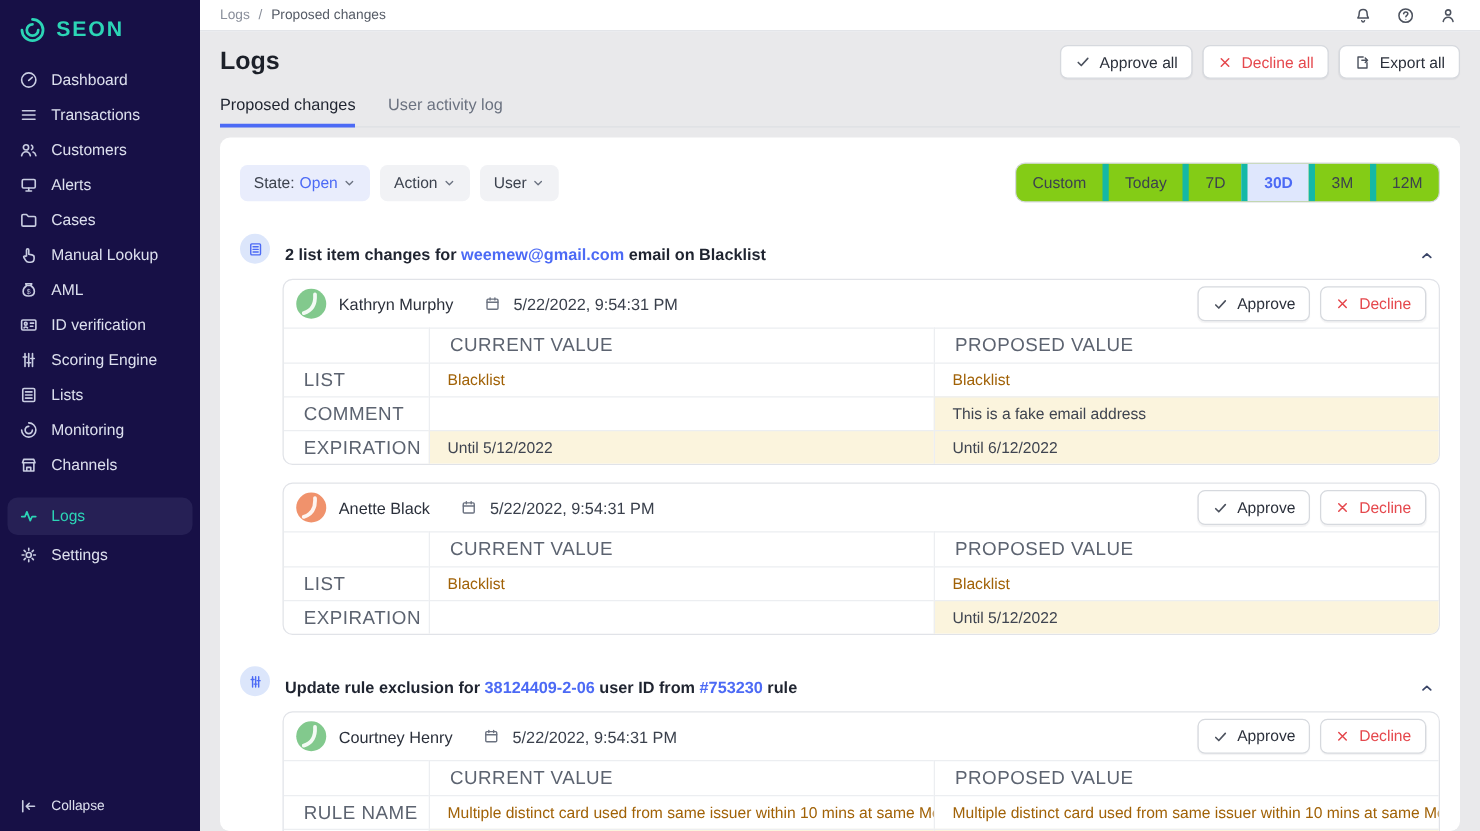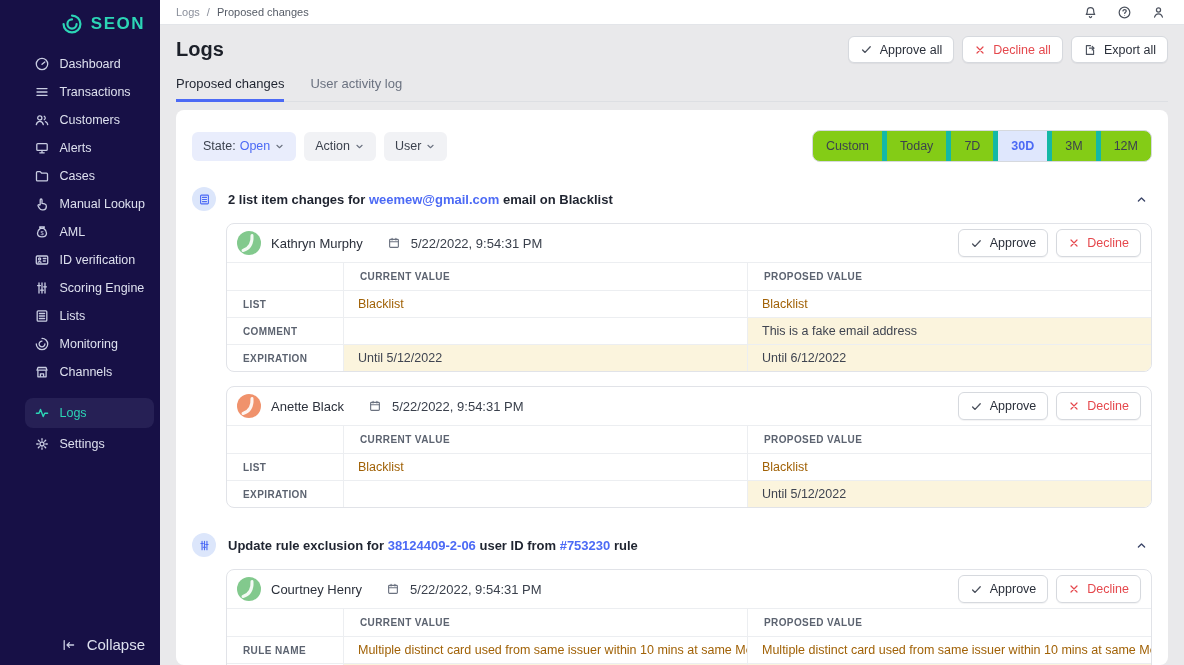--- a/index.html
+++ b/index.html
@@ -2,29 +2,29 @@
 <html><head>
 <meta charset="utf-8">
 <style>
   * { margin:0; padding:0; box-sizing:border-box; }
   html,body { width:1184px; height:665px; overflow:hidden; }
   body { display:flex; font-family:"Liberation Sans", sans-serif; background:#e9e9eb; color:#1f2430; }
   svg { display:block; }
   .icn { display:inline-flex; flex:none; }
 
   
-  .sidebar { width:160px; flex:none; background:#171046; color:#dde0ee; display:flex; flex-direction:column;align-items:flex-end; }
+  .sidebar { width:160px; flex:none; background:#171046; color:#dde0ee; display:flex; flex-direction:column; }
   .logo-row { display:flex; align-items:center; gap:8px; padding:13px 15px 15px; }
   .logo-text { color:#2cd5b6; font-weight:bold; font-size:17px; letter-spacing:1.5px; }
   .nav { flex:1 1 auto; }
   .nav-item { display:flex; align-items:center; gap:10px; height:28px; margin:0 6px; padding:0 9px; border-radius:8px; font-size:12.5px; cursor:pointer; white-space:nowrap; }
   .nav-item .icn { color:#c9cde2; }
   .nav-item.active { background:#262055; color:#2cd5b6; margin-top:12px; margin-bottom:2px; height:30px; }
   .nav-item.active .icn { color:#2cd5b6; }
-  .collapse-row { display:flex; align-items:center; gap:10px; padding:10px 15px 12px; font-size:15px; cursor:pointer; }
+  .collapse-row { display:flex; align-items:center; gap:10px; padding:10px 15px 12px; font-size:11px; cursor:pointer; }
   .collapse-row .icn { color:#c9cde2; }
 
   
   .main { flex:1 1 auto; display:flex; flex-direction:column; min-width:0; }
   .topbar { background:#fff; height:25px; flex:none; border-bottom:1px solid #e3e5e9; display:flex; align-items:center; justify-content:space-between; padding:0 18px 0 16px; }
   .crumbs { font-size:11px; color:#8a8f9b; display:flex; gap:7px; align-items:center; }
   .crumb-current { color:#555b66; }
   .top-icons { display:flex; gap:19px; color:#4c525e; }
   .top-icons .icn { cursor:pointer; }
 
@@ -46,38 +46,38 @@
   .chip { height:29px; border-radius:6px; background:#f1f2f5; display:inline-flex; align-items:center; gap:4px; padding:0 11px; font-size:12.5px; color:#3c424e; cursor:pointer; border:none; font-family:inherit; }
   .chip.state { background:#e9edfc; }
   .chip .blue { color:#4c6af5; font-weight:normal; }
   .chip .icn { color:#6b7280; }
   .ranges { display:flex; border:1px solid #d6d9de; border-radius:8px; background:#84cc16; overflow:hidden; }
   .range { padding:0 13px; height:30px; display:flex; align-items:center; font-size:12.5px; color:#3c424e; border-left:5px solid #14b8a6; cursor:pointer; }
   .range:first-child { border-left:none; }
   .range.selected { background:#dfe7fd; color:#4c6af5; font-weight:bold; }
 
   .group { margin-top:25px; }
-  .group-head { display:flex; align-items:center; gap:12px; }
+  .group-head { display:flex; align-items:flex-end; gap:12px; }
   .group-icon { width:24px; height:24px; border-radius:50%; background:#dce6fb; color:#4c6af5; display:flex; align-items:center; justify-content:center; flex:none; }
   .group-title { font-size:13px; font-weight:bold; color:#1f2430; flex:1 1 auto; }
   .group-title .lnk { color:#4c6af5; }
   .chev-btn { color:#3b4668; background:none; border:none; cursor:pointer; padding:0 4px; }
 
   .card { border:1px solid #e1e3e8; border-radius:8px; margin:12px 0 14px 34px; overflow:hidden; background:#fff; }
   .user-row { display:flex; align-items:center; gap:10px; padding:0 10px; height:38px; }
   .avatar { width:24px; height:24px; border-radius:50%; overflow:hidden; flex:none; }
   .user-name { font-size:13px; color:#2b303b; margin-right:14px; }
   .cal { color:#6b7280; }
   .timestamp { font-size:13px; color:#3a404c; }
   .user-actions { margin-left:auto; display:flex; gap:8px; }
   .btn.sm { height:28px; }
 
   .tbl { display:grid; grid-template-columns:116px 1fr 1fr; }
   .cell { border-top:1px solid #eceef1; font-size:12.5px; color:#3f4450; display:flex; align-items:center; padding:0 14px; height:27px; white-space:nowrap; overflow:hidden; }
-  .cell.hdr, .cell.lbl { font-size:10px; font-weight:bold; letter-spacing:.4px; color:#5c6370;padding-left:16px; }
+  .cell.hdr, .cell.lbl { font-size:15px; font-weight:normal; letter-spacing:.4px; color:#5c6370;padding-left:16px; }
   .cell.hdr { height:28px; }
   .cell.c2, .cell.c3 { border-left:1px solid #eceef1; }
   .val-muted { color:#a16207; }
   .val-changed { background:#fbf4dd; }
 </style>
 </head>
 <body>
 
 <div class="sidebar">
   <div class="logo-row">

